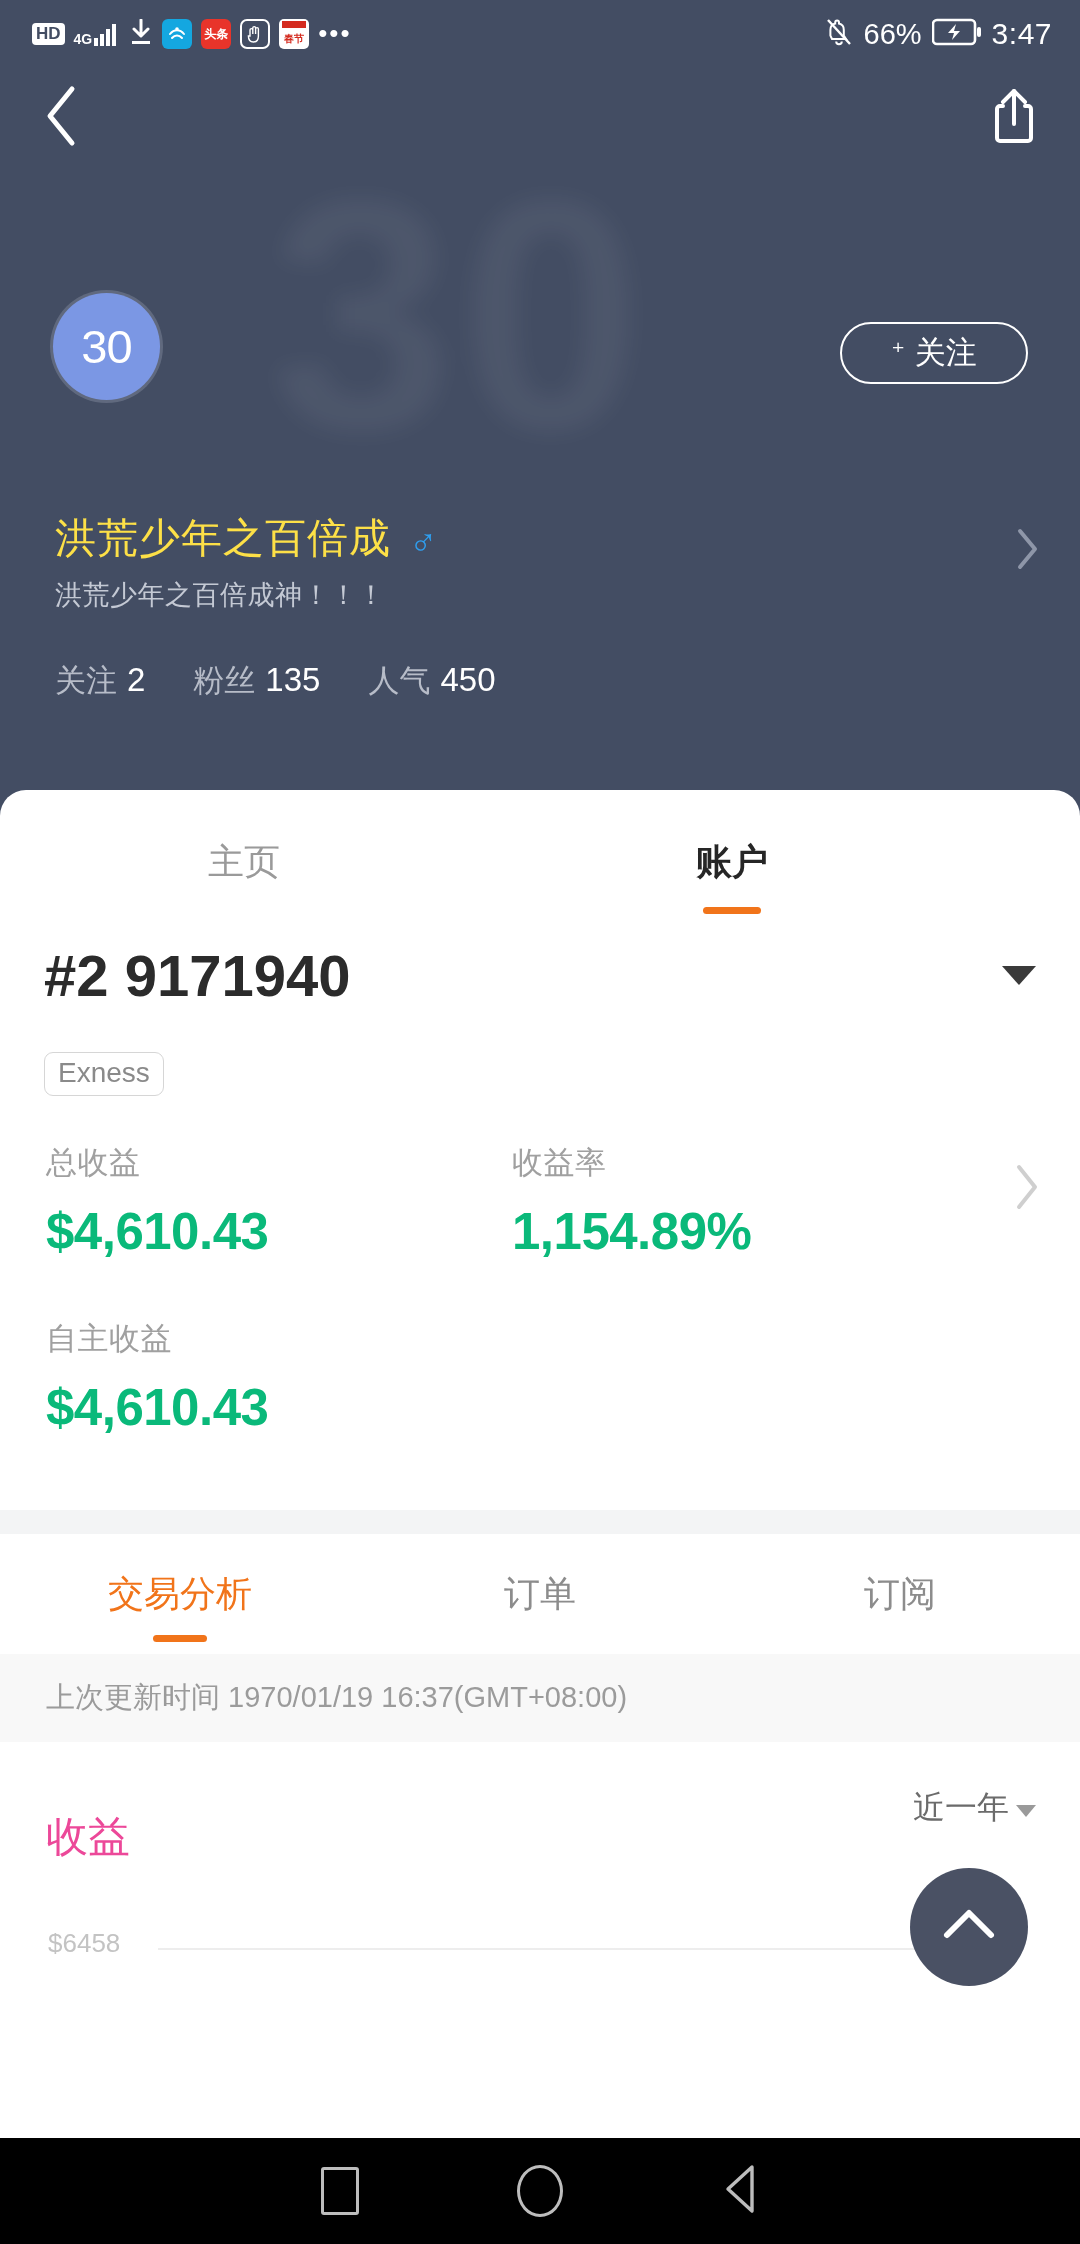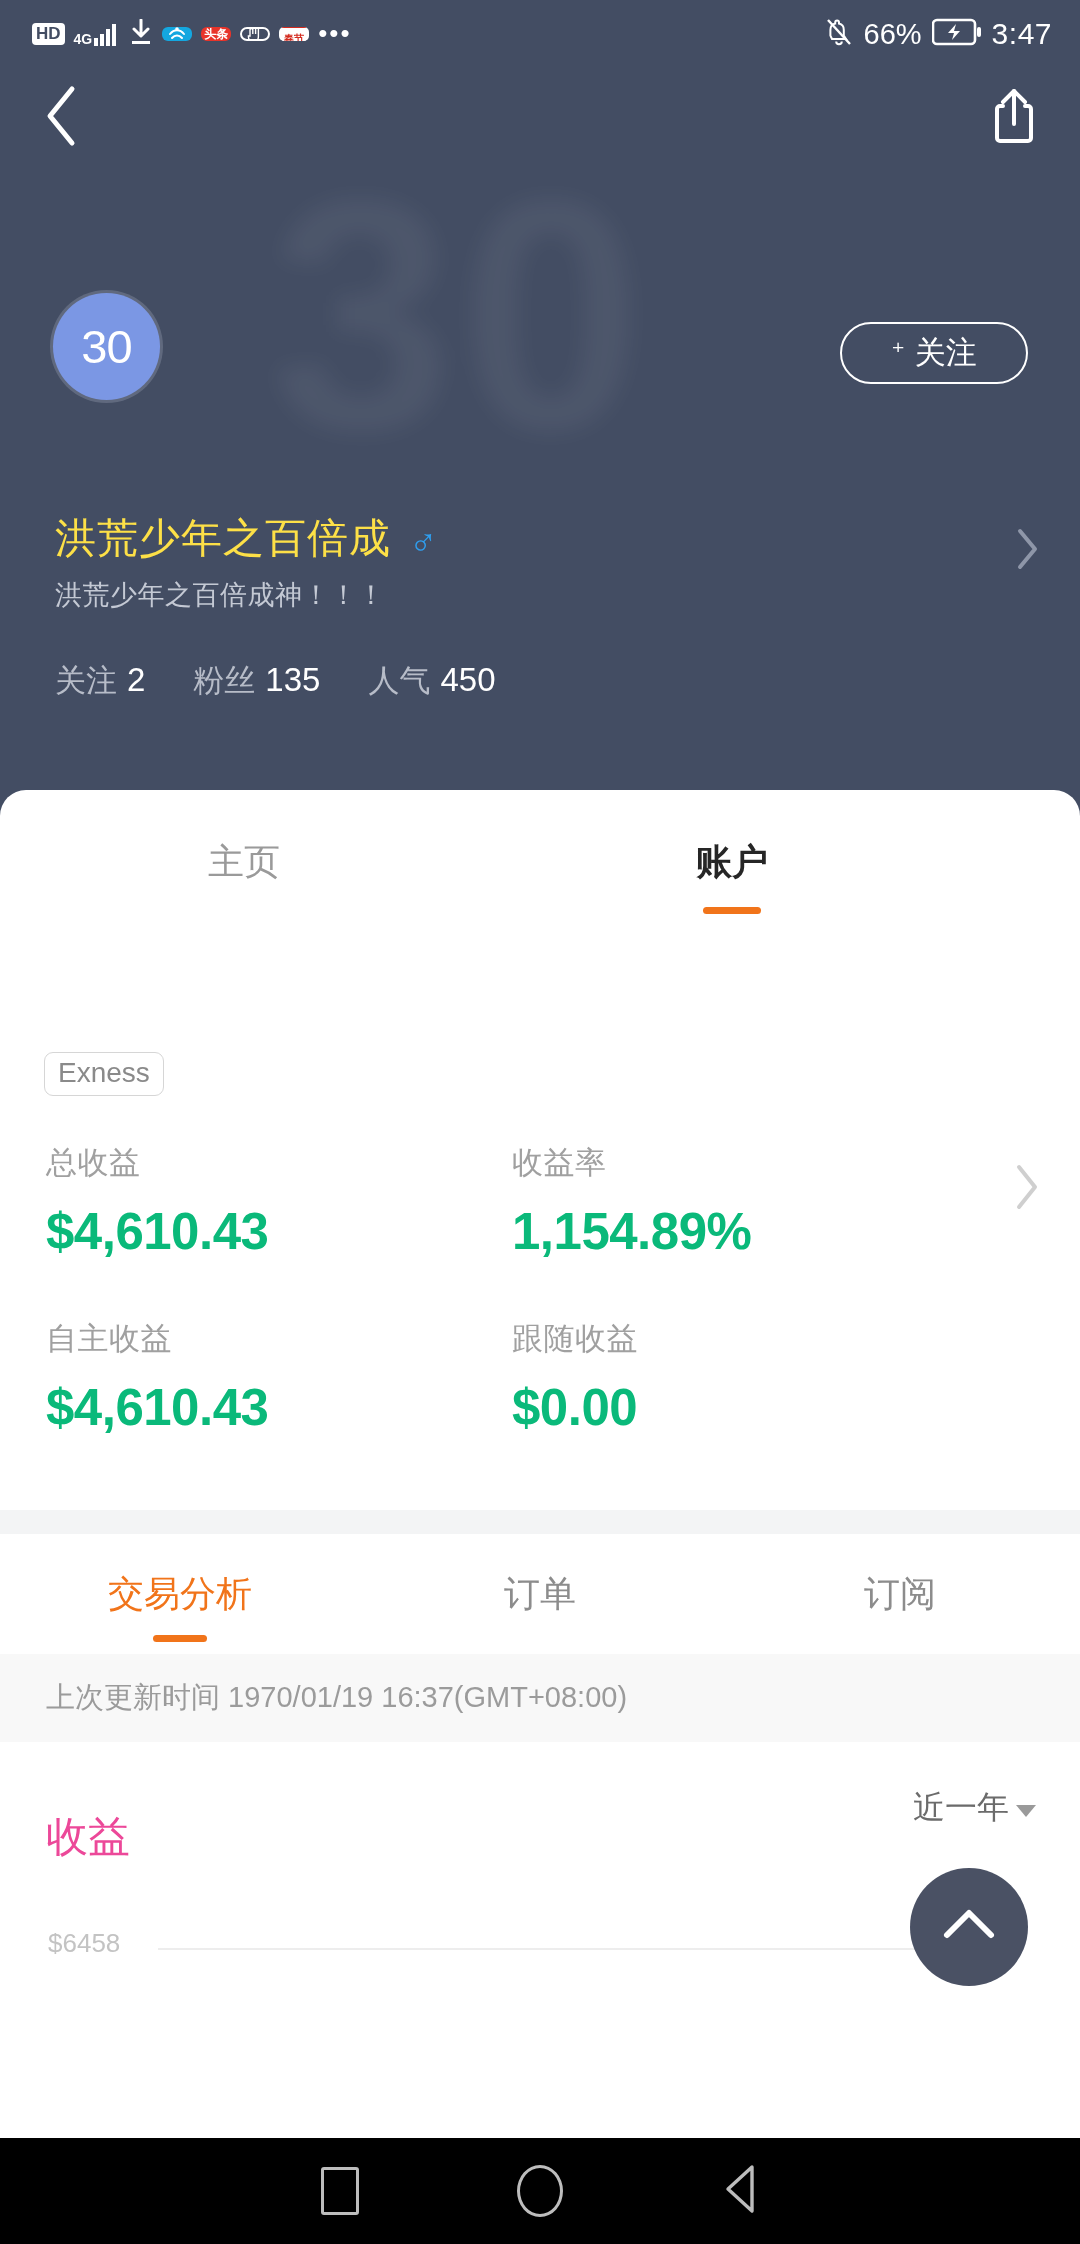--- a/index.html
+++ b/index.html
@@ -38,21 +38,21 @@
   }
   #sb-left { display:flex; align-items:center; gap:9px; margin-left:32px; }
   #sb-right { display:flex; align-items:center; gap:10px; margin-left:auto; margin-right:28px; }
   .sb-badge {
     background:#ffffff; color:#434d63; font-size:17px; font-weight:700;
     border-radius:4px; padding:1px 4px; line-height:1.15;
     font-family:"Liberation Sans",sans-serif;
   }
   .sb-4g { font-size:14px; font-weight:700; line-height:1; }
   .sb-appicon {
-    width:30px; height:14px; border-radius:6px;
+    width:30px; height:30px; border-radius:6px;
     display:flex; align-items:center; justify-content:center;
     font-size:13px; font-weight:700; color:#fff; overflow:hidden;
   }
   #sb-time { font-size:30px; font-weight:400; letter-spacing:.5px; }
   #sb-battery-pct { font-size:29px; }
   .sb-ellipsis { font-size:26px; letter-spacing:2px; line-height:.6; }
 
   
   #topnav { position:absolute; left:0; top:72px; width:1080px; height:90px; }
   #back-btn {
@@ -330,20 +330,24 @@
     <div class="ptab">
       <span class="ptab-label">主页</span>
 
     </div>
     <div class="ptab active">
       <span class="ptab-label">账户</span>
       <span class="ptab-underline"></span>
     </div>
   </div>
 
+  <div id="account-head">
+    <span id="account-number">#2 9171940</span>
+    <span id="account-dropdown-icon"></span>
+  </div>
   <div id="broker-badge">Exness</div>
 
   <div id="acct-grid">
     <div class="acct-row">
       <div class="acct-cell c1">
         <div class="acct-label">总收益</div>
         <div class="acct-value">$4,610.43</div>
       </div>
       <div class="acct-cell c2">
         <div class="acct-label">收益率</div>
@@ -353,24 +357,20 @@
         <svg width="26" height="46" viewBox="0 0 26 46">
             <path d="M5 3l16 20L5 43" stroke="#cfcfcf" stroke-width="4" fill="none" stroke-linecap="round" stroke-linejoin="round"></path>
           </svg>
       </div>
     </div>
     <div class="acct-row">
       <div class="acct-cell c1">
         <div class="acct-label">自主收益</div>
         <div class="acct-value">$4,610.43</div>
       </div>
-      <div class="acct-cell c2">
-        <div class="acct-label">跟随收益</div>
-        <div class="acct-value">$0.00</div>
-      </div>
     </div>
   </div>
 
   <div id="band"></div>
 
   <div id="analysis-tabs">
     <div class="atab active">
       <span class="atab-label">交易分析</span>
       <span class="atab-underline"></span>
     </div>

